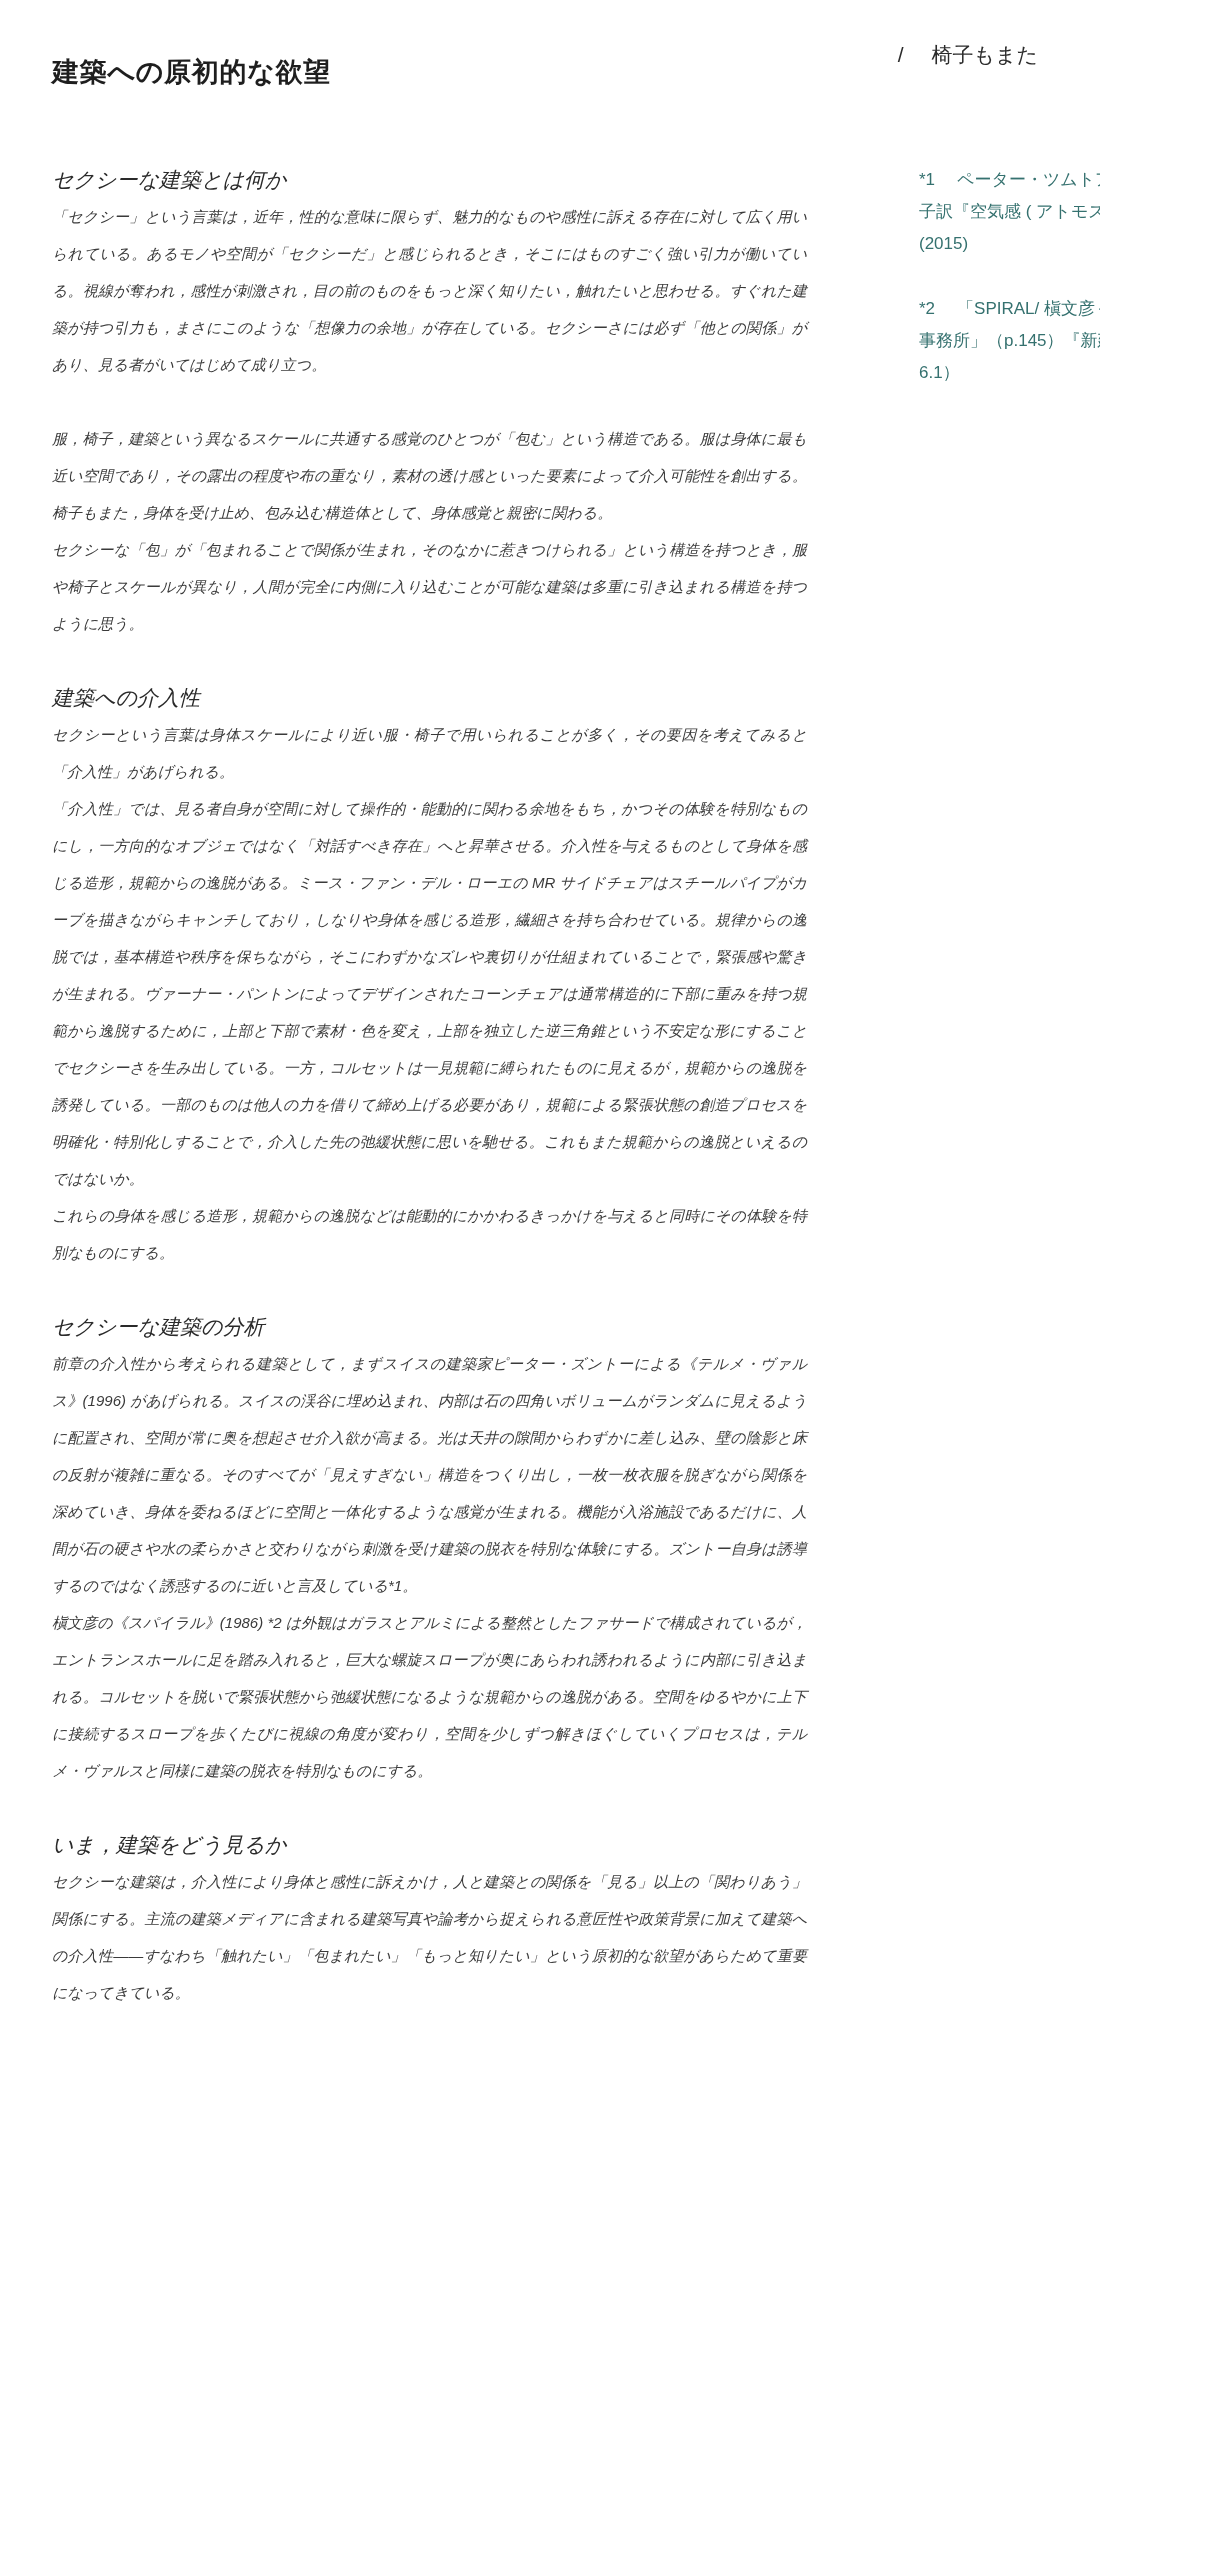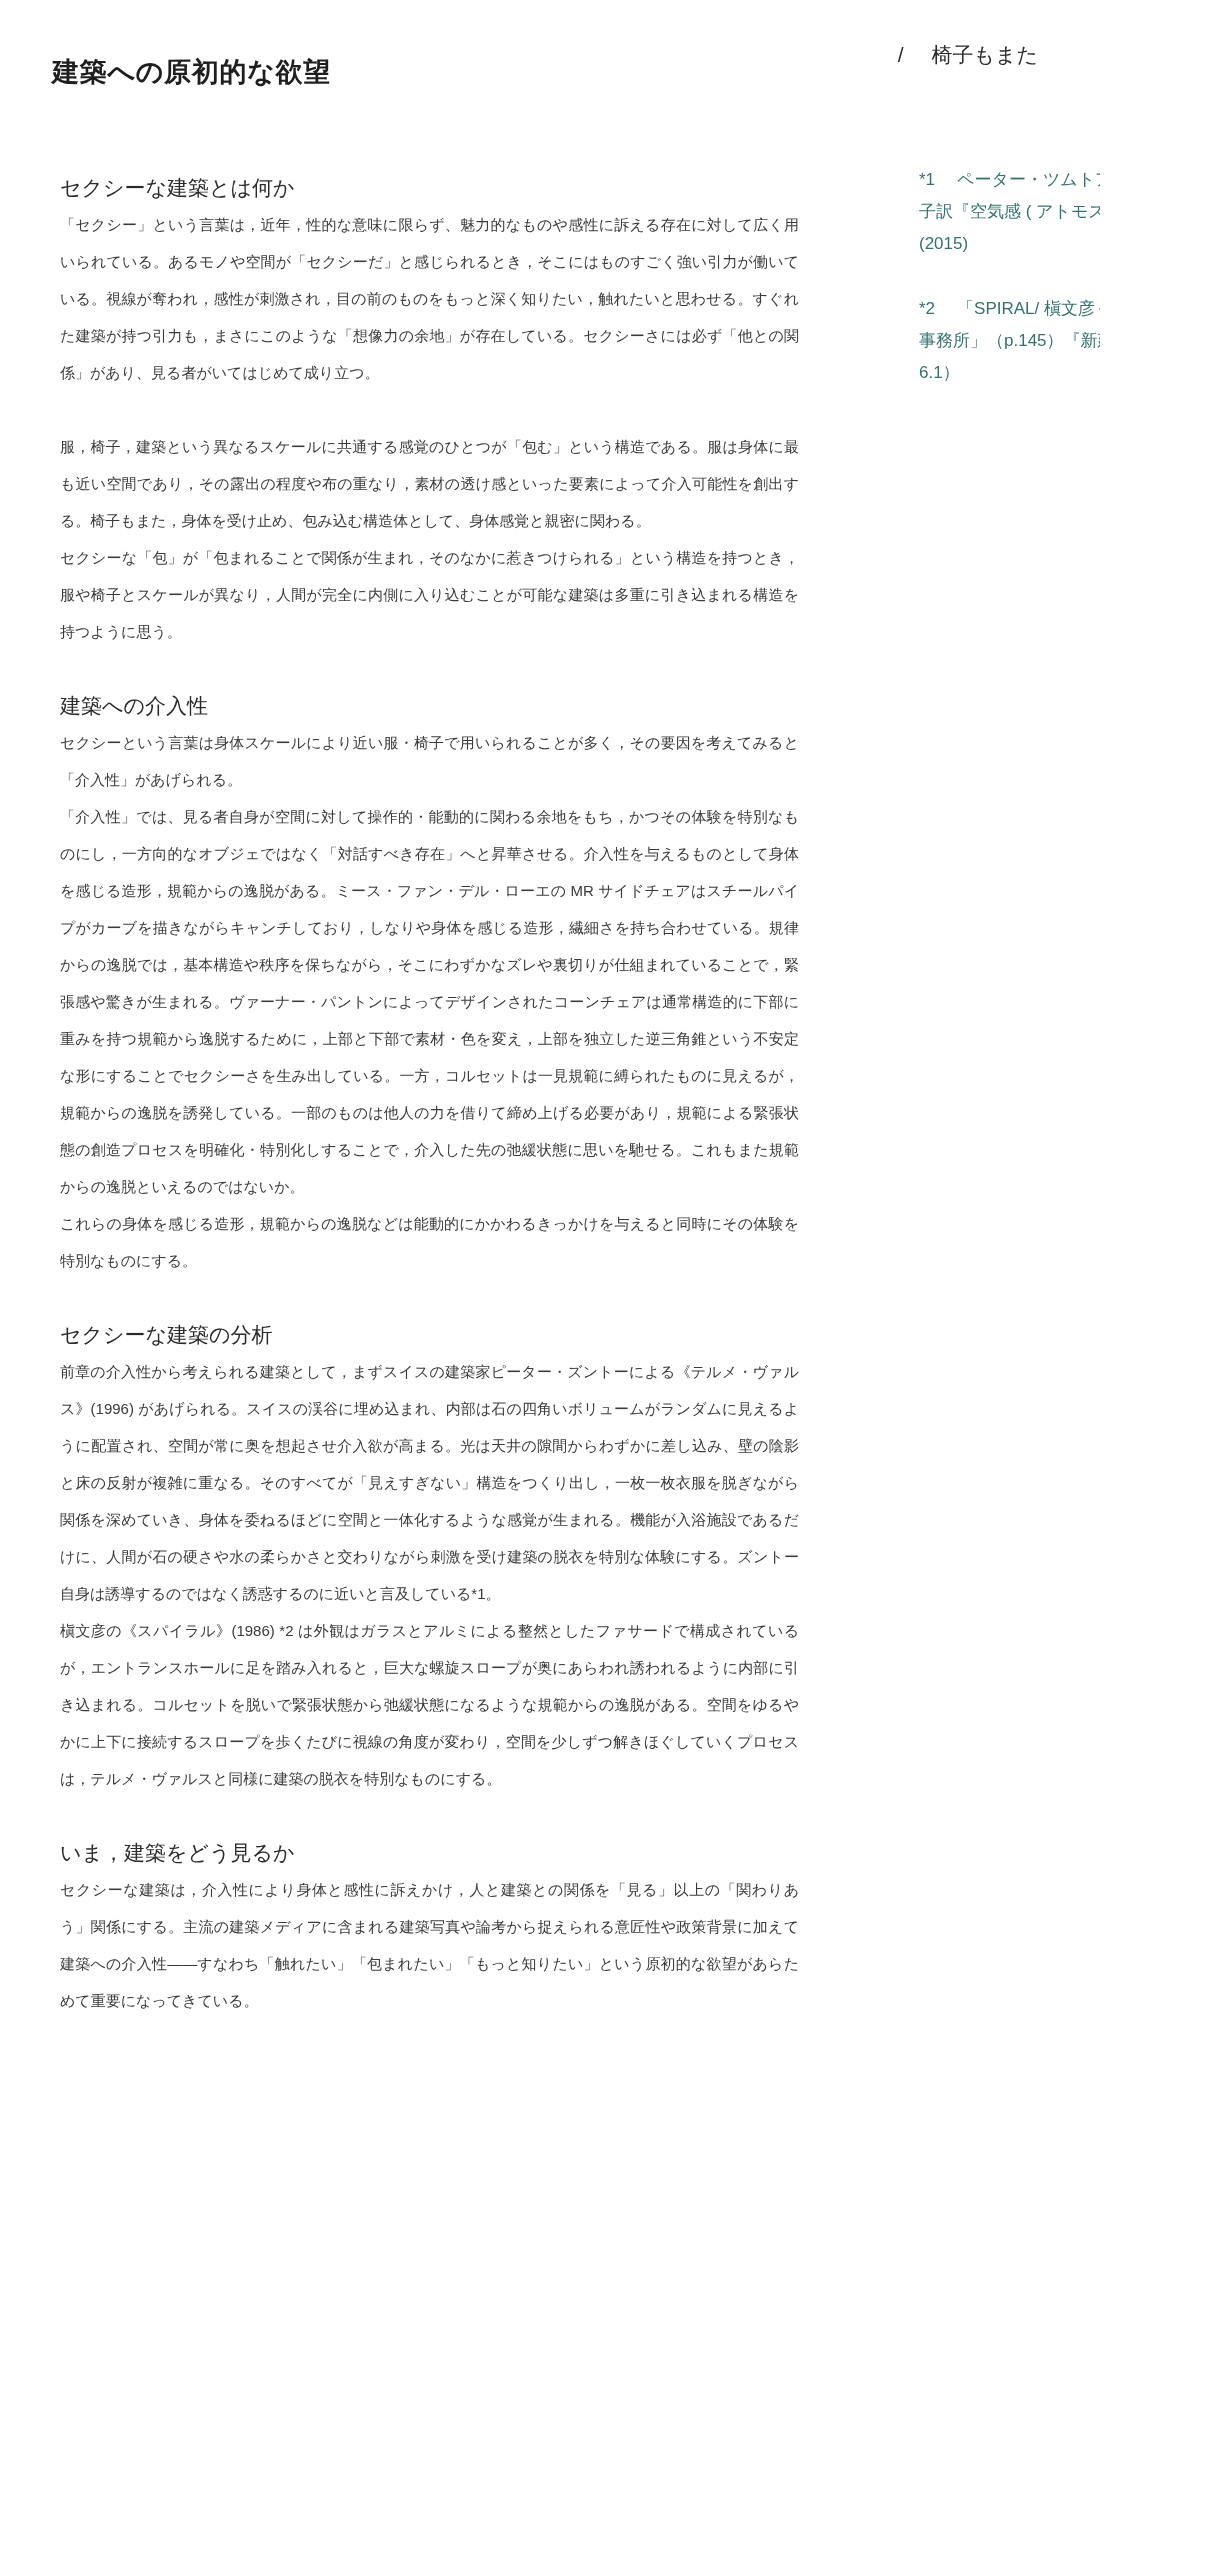--- a/index.html
+++ b/index.html
@@ -38,21 +38,21 @@
   }
   .byline .slash {
     font-weight: 300;
   }
   .main-col {
     position: absolute;
     left: 52px;
     top: 161px;
     width: 755px;
   }
-  .section { margin: 8px; }
+  .section { margin: 0; font-style: italic; }
   .section + .section { margin-top: 37px; }
   .section-heading {
     margin: 0;
     font-size: 21px;
     font-weight: normal;
     line-height: 37px;
     color: #2a2a2a;
   }
   .para {
     margin: 0;

